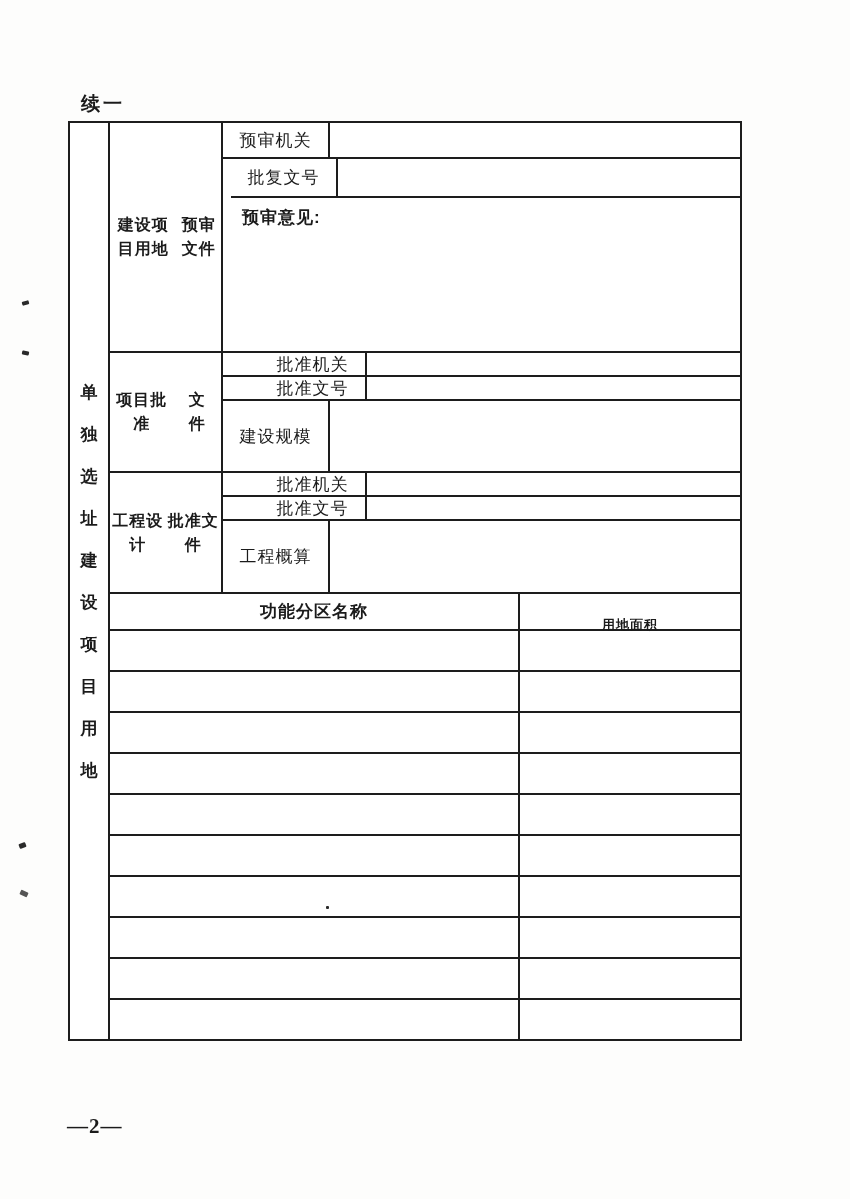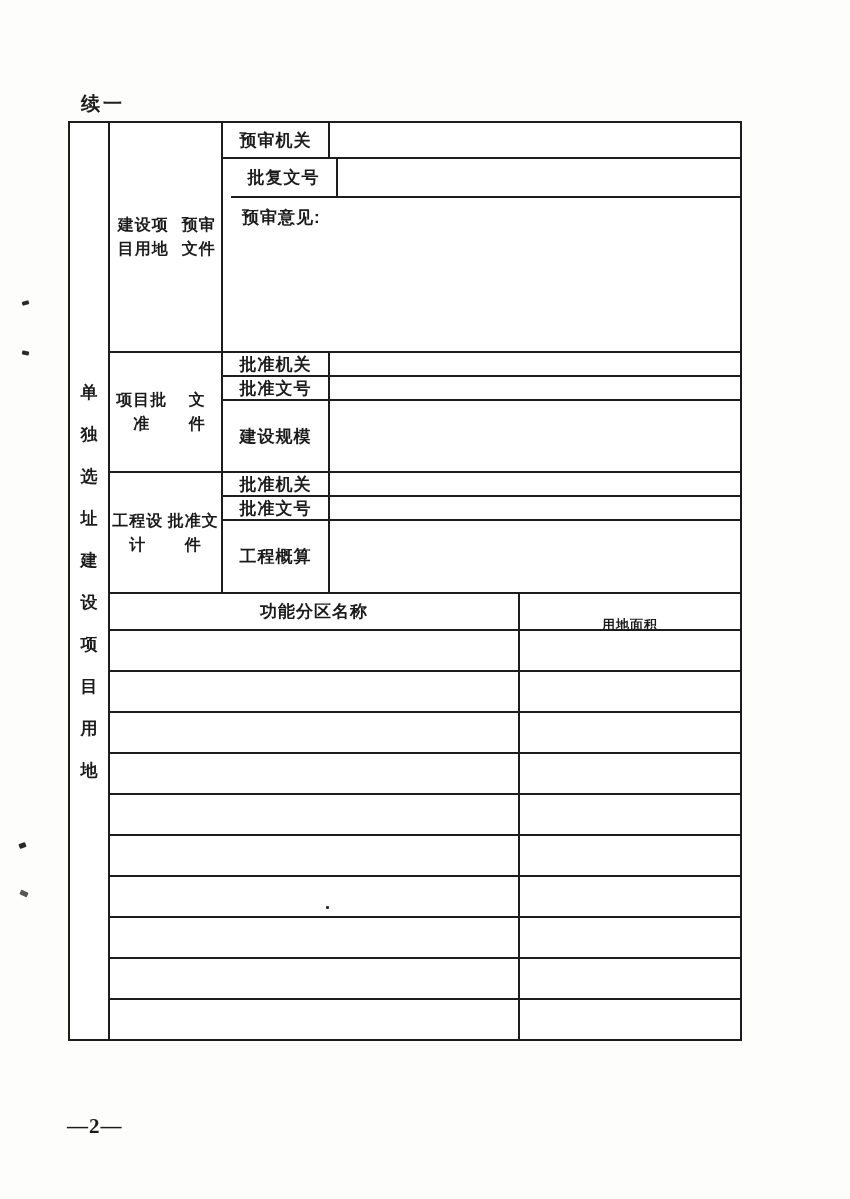--- a/index.html
+++ b/index.html
@@ -68,31 +68,31 @@
     line-height: 24px;
     letter-spacing: 1px;
   }
 
   .sec-body { flex: 1; display: flex; flex-direction: column; }
 
   .frow { display: flex; border-bottom: 2px solid #1d1d1d; }
   .frow.no-b { border-bottom: none; }
   .h36 { height: 36px; }
   .h39 { height: 39px; margin-left: 8px; }
-  .h40 { height: 24px; }
+  .h40 { height: 24px; padding-left: 37px; }
   .grow { flex: 1; }
 
   .flabel {
     width: 107px;
     border-right: 2px solid #1d1d1d;
     display: flex;
     align-items: center;
     justify-content: center;
     font-size: 17px;
-    font-weight: 700;
+    font-weight: 400;
     letter-spacing: 1px;
   }
   .fvalue { flex: 1; background: #fff; }
 
   .opinion-cell {
     flex: 1;
     padding: 8px 16px 0 19px;
     font-size: 17px;
     font-weight: 600;
     letter-spacing: 1px;

